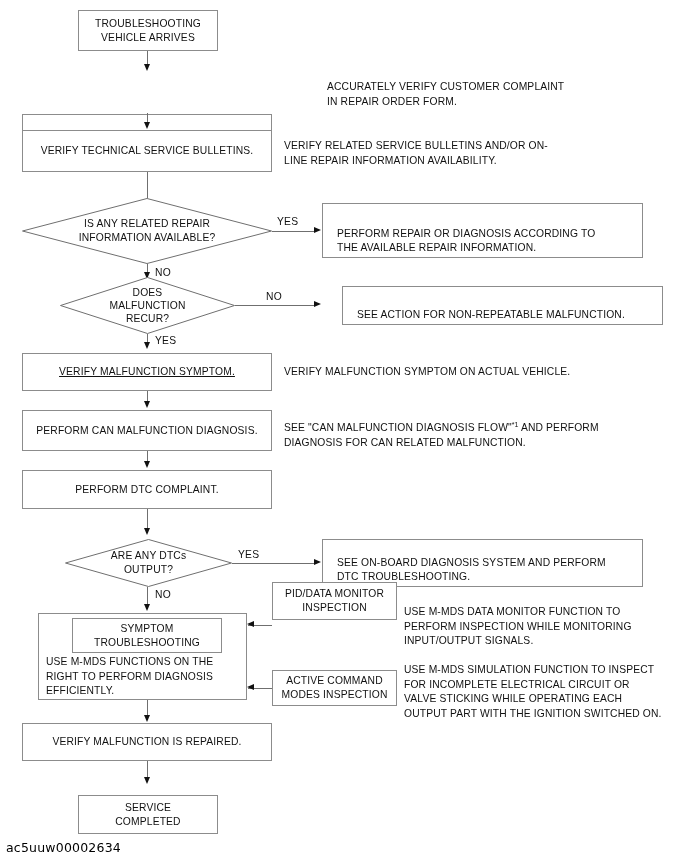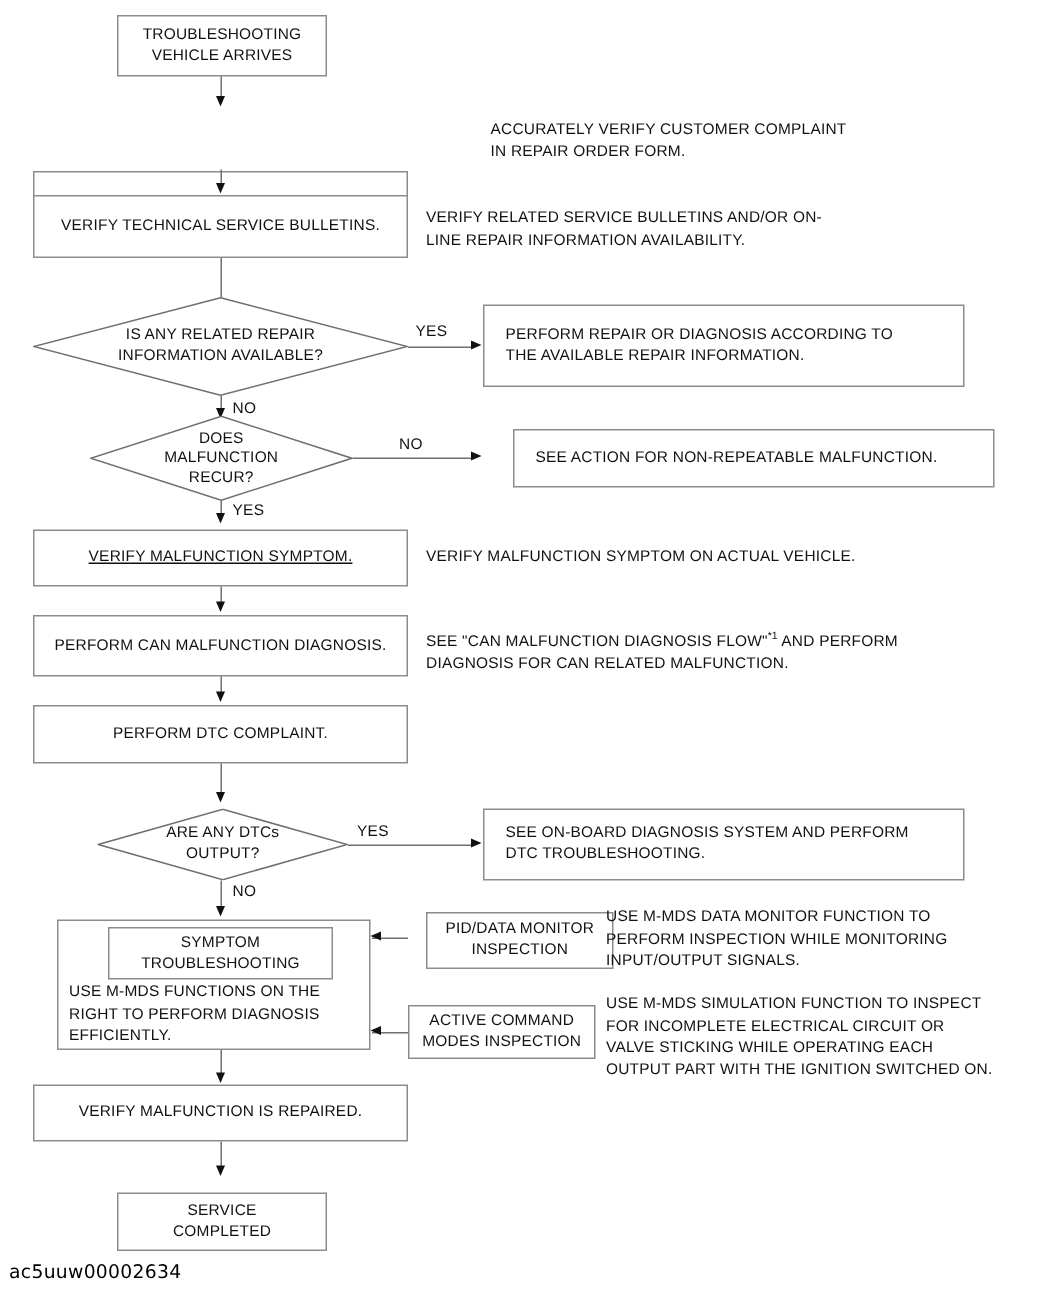--- a/index.html
+++ b/index.html
@@ -32,20 +32,21 @@
     font-size: 10.3px;
     line-height: 14px;
     letter-spacing: 0.15px;
     color: #111111;
     padding: 2px 4px;
   }
   .node.left-align {
     justify-content: flex-start;
     text-align: left;
     padding-left: 14px;
+    align-items: flex-end;
   }
   .diamond {
     position: absolute;
     box-sizing: border-box;
   }
   .diamond svg {
     position: absolute;
     left: 0;
     top: 0;
     display: block;
@@ -277,21 +278,21 @@
   <div class="node" style="left:38px; top:613px; width:209px; height:87px; display:block; padding:0;">
   </div>
   <div class="subnode" style="left:72px; top:618px; width:150px; height:35px;">
     <span style="white-space:pre-line">SYMPTOM
 TROUBLESHOOTING</span>
   </div>
   <div class="subtext" style="left:46px; top:655px; width:200px;">USE M-MDS FUNCTIONS ON THE
 RIGHT TO PERFORM DIAGNOSIS
 EFFICIENTLY.</div>
 
-  <div class="node" style="left:272px; top:608px; width:125px; height:38px;margin-left:12px;">
+  <div class="node" style="left:272px; top:582px; width:125px; height:38px;">
     <span style="white-space:pre-line">PID/DATA MONITOR
 INSPECTION</span>
   </div>
   <div class="hline" style="left:248px; top:625px; width:24px;"></div>
   <div class="arrow-left" style="left:247px; top:621px;"></div>
   <div class="note" style="left:404px; top:605px; width:290px;">USE M-MDS DATA MONITOR FUNCTION TO
 PERFORM INSPECTION WHILE MONITORING
 INPUT/OUTPUT SIGNALS.</div>
 
   <div class="node" style="left:272px; top:670px; width:125px; height:36px;">

